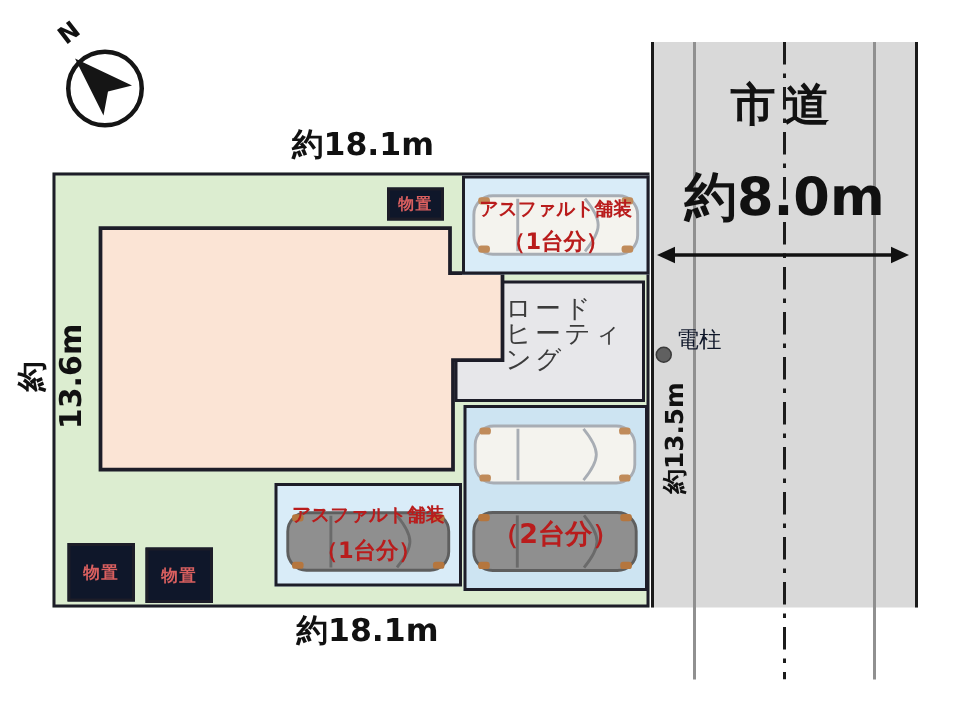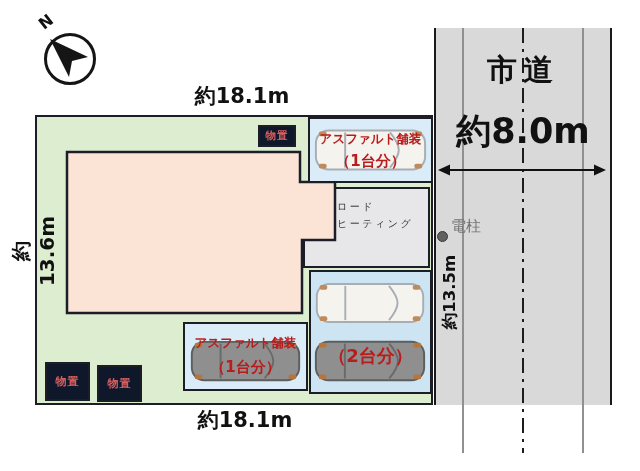--- a/index.html
+++ b/index.html
@@ -20,41 +20,41 @@
   #carport{left:309px;top:270px;width:123px;height:124px;background:#cde4f2;border-width:2.5px;}
   #asphalt-bottom{left:183px;top:322px;width:125px;height:69px;background:#d9ecf8;}
   .storage{background:#0f172a;border:2px solid #1d1d28;box-sizing:border-box;
            display:flex;align-items:center;justify-content:center;
            color:#d95f5f;font-weight:bold;font-size:10.5px;letter-spacing:1px;}
   #storage-top{left:258px;top:125px;width:38px;height:22px;}
   #storage-b1{left:45px;top:362px;width:45px;height:39px;font-size:11px;}
   #storage-b2{left:97px;top:365px;width:45px;height:37px;font-size:11px;}
 
   .area-label{left:0;width:100%;text-align:center;font-weight:bold;color:#b91c1c;}
-  #rh-text{padding:9px 0 0 32px;font-size:10px;color:#3c3c3c;letter-spacing:2.5px;line-height:17px;}
+  #rh-text{padding:9px 0 0 32px;font-size:17px;color:#3c3c3c;letter-spacing:2.5px;line-height:17px;}
 
   
   #road{left:434px;top:28px;width:178px;height:377px;background:#d9d9d9;
         border-left:2.5px solid #1a1a1a;border-right:2.5px solid #1a1a1a;box-sizing:border-box;}
   .lane-line{top:0;width:1.5px;height:425px;background:#909090;}
   #road-name{top:22px;width:100%;font-size:30px;letter-spacing:6px;}
   #road-width{top:80px;width:100%;font-size:35px;}
 
   
   .dim{font-weight:bold;color:#111;}
   #dim-top{left:157px;top:82px;width:170px;font-size:21px;}
   #dim-bottom{left:160px;top:406px;width:170px;font-size:21px;}
   #dim-left{left:-25px;top:239px;width:90px;height:24px;font-size:20px;
             transform:rotate(-90deg);transform-origin:center;}
   #dim-right{left:407px;top:282px;width:84px;height:20px;font-size:16.5px;
              transform:rotate(-90deg);transform-origin:center;}
 
   #pole-dot{left:437px;top:231px;width:11px;height:11px;border-radius:50%;
             background:#606060;border:1.5px solid #3a3a3a;box-sizing:border-box;}
-  #pole-label{left:451px;top:217px;font-size:15px;color:#737373;}
+  #pole-label{left:451px;top:217px;font-size:15px;color:#0f172a;}
 
   #compass-n{left:38px;top:9px;width:24px;font-size:16px;font-weight:bold;
              transform:rotate(-38deg);}
   svg{display:block;}
 </style>
 </head>
 <body>
 
 <div id="canvas">
 

